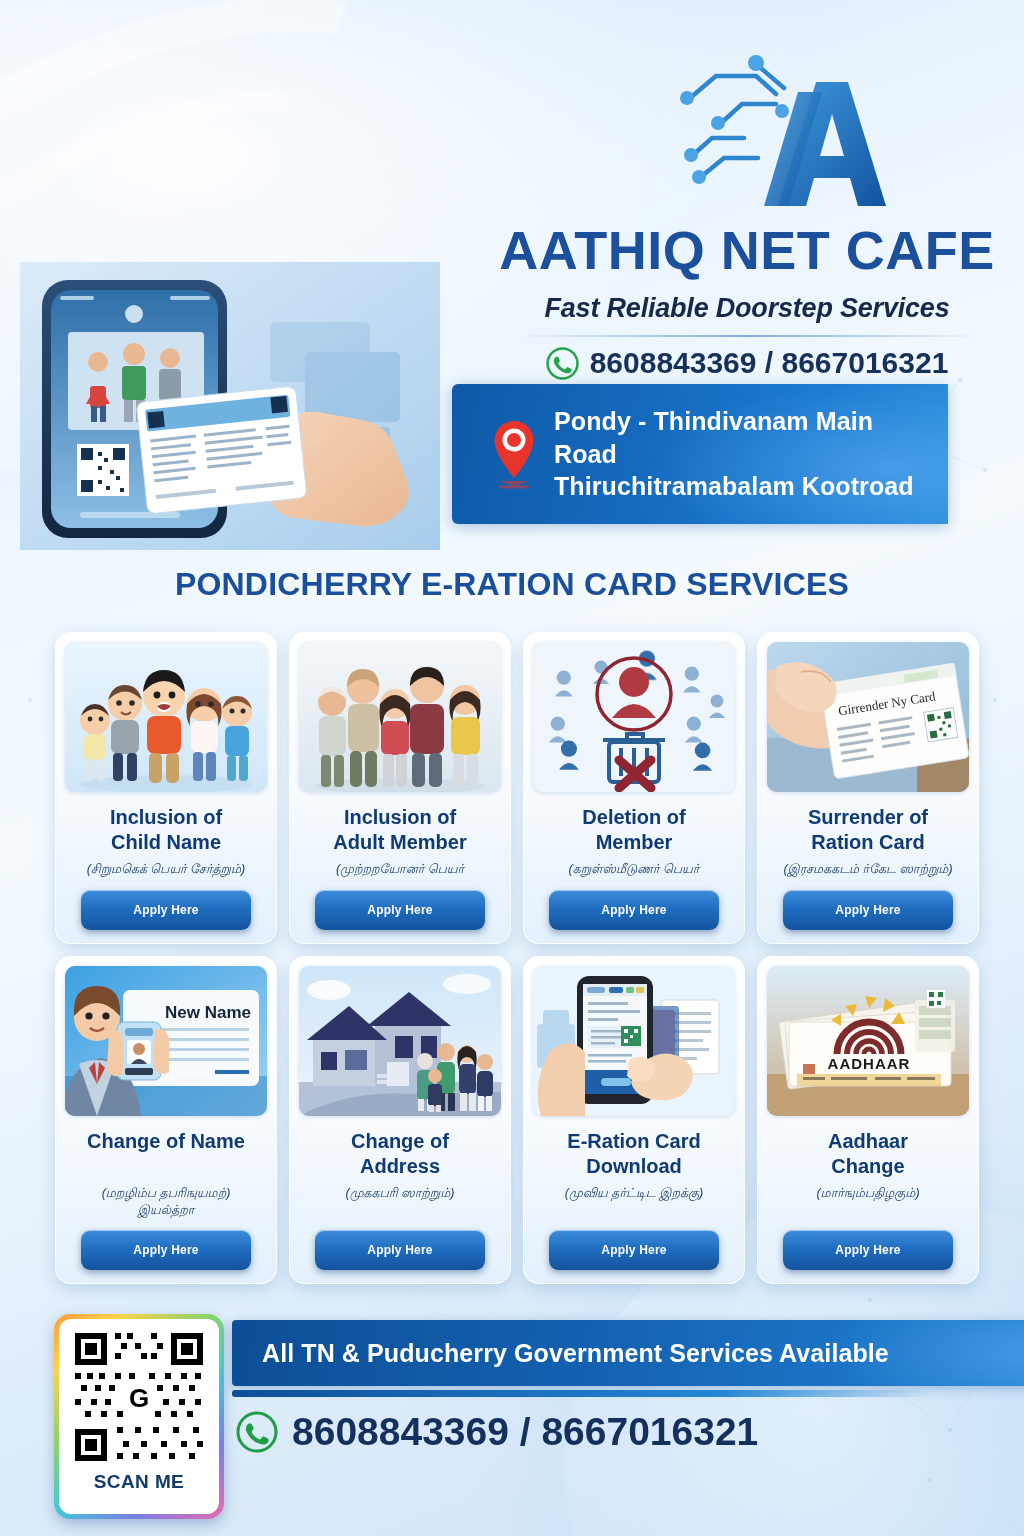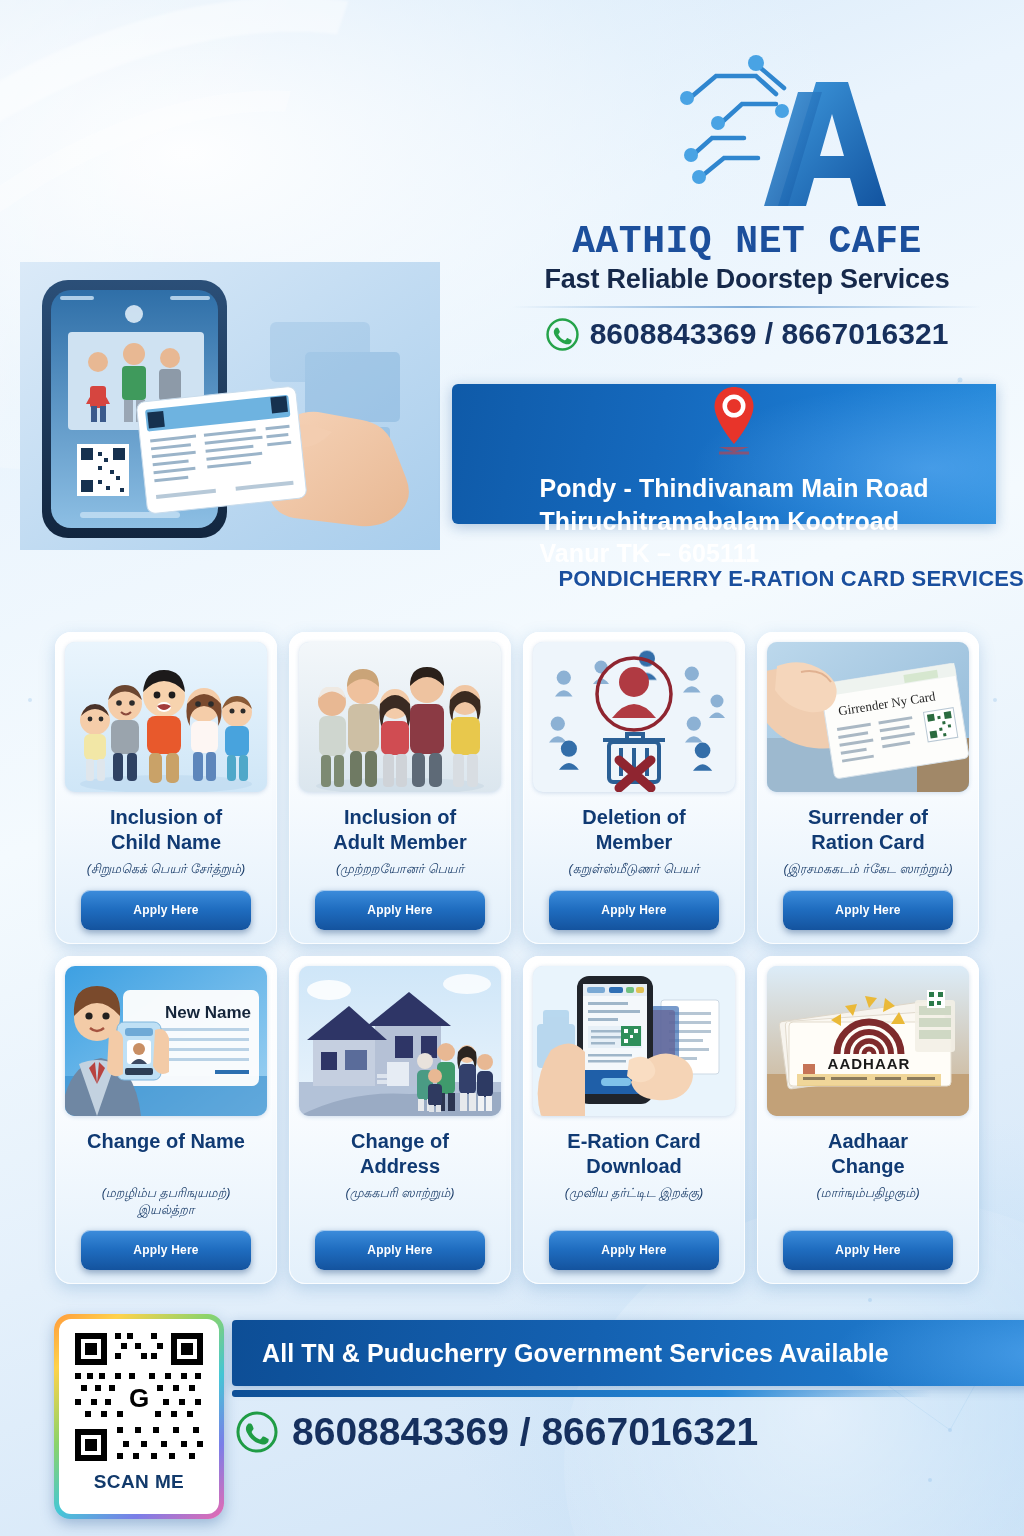--- a/index.html
+++ b/index.html
@@ -32,55 +32,54 @@
     background:radial-gradient(circle at 40% 40%, rgba(255,255,255,.5), rgba(255,255,255,0) 65%); }
   .dots { position:absolute; inset:0; pointer-events:none; opacity:.5; }
 
   
   .header { position:absolute; left:0; top:0; width:1024px; height:540px; }
 
   .logo-wrap { position:absolute; left:672px; top:46px; width:230px; height:180px; }
 
   .brand { position:absolute; left:470px; top:222px; width:554px; text-align:center; }
   .brand-name {
-    font-size:38px; font-weight:bold; color:#1c4f9c; letter-spacing:.5px;
-    line-height:1.06; white-space:nowrap;font-family:Liberation Mono, monospace;
+    font-size:54px; font-weight:bold; color:#1c4f9c; letter-spacing:.5px;
+    line-height:1.06; white-space:nowrap;
   }
   .brand-tag {
-    margin-top:2px; font-size:27px; font-weight:bold; color:#16294a; letter-spacing:-.2px;
+    margin-top:14px; font-size:27px; font-weight:bold; color:#16294a; letter-spacing:-.2px;font-style:italic;
   }
   .brand-rule {
     margin:11px auto 0; width:470px; height:2px;
     background:linear-gradient(90deg,rgba(140,180,220,0),rgba(110,160,210,.85),rgba(140,180,220,0));
   }
   .brand-phone {
     margin-top:9px; font-size:30px; font-weight:bold; color:#17305c;
     display:flex; align-items:center; justify-content:center; gap:11px; white-space:nowrap;
   }
 
   .addr-band {
-    position:absolute; left:452px; top:384px; width:544px; height:140px;
+    position:absolute; left:452px; top:384px; width:496px; height:140px;
     background:
       radial-gradient(ellipse 340px 120px at 88% 60%, rgba(120,190,255,.40), rgba(120,190,255,0) 70%),
       linear-gradient(100deg,#0f5aa8 0%,#1569bd 38%,#1b79cf 68%,#2a8ddd 100%);
     border-radius:6px 0 0 6px;
     display:flex; align-items:center; gap:16px; padding:0 18px 0 38px;
     box-shadow:0 3px 14px rgba(20,80,150,.30);
-    flex-direction:column;
   }
   .addr-lines { color:#fff; font-size:25px; font-weight:bold; line-height:1.30; letter-spacing:.1px; }
 
   .hero-photo {
     position:absolute; left:20px; top:262px; width:420px; height:288px;
   }
 
   
   .section-title {
-    position:absolute; left:0; top:566px; width:1024px; text-align:right;
-    font-size:22px; font-weight:bold; color:#1a4f9e; letter-spacing:.2px;
+    position:absolute; left:0; top:566px; width:1024px; text-align:center;
+    font-size:32px; font-weight:bold; color:#1a4f9e; letter-spacing:.2px;
     text-shadow:0 2px 3px rgba(255,255,255,.9);
   }
 
   
   .grid { position:absolute; left:55px; top:632px; width:918px; }
   .row { display:flex; gap:12px; }
   .row + .row { margin-top:12px; }
   .card {
     width:222px; border-radius:16px; padding:10px 10px 14px;
     background:linear-gradient(180deg,#ffffff 0%,#fbfdff 42%,#e3f0fb 100%);
@@ -334,21 +333,20 @@
           <path d="M24,3 C13,3 4.5,11.6 4.5,22.5 C4.5,37 24,60 24,60 S43.5,37 43.5,22.5 C43.5,11.6 35,3 24,3 Z" fill="#e8342a"></path>
           <circle cx="24" cy="22" r="11.5" fill="#fff"></circle>
           <circle cx="24" cy="22" r="7" fill="#e8342a"></circle>
           <path d="M9,63 h30 l-15,5 z" fill="#e8342a" opacity=".55"></path>
           <path d="M9,69 h30" stroke="#e8342a" stroke-width="3" opacity=".5"></path>
         </svg>
       </span>
       <div class="addr-lines">
         <div>Pondy - Thindivanam Main Road</div>
         <div>Thiruchitramabalam Kootroad</div>
-        <div>Vanur TK – 605111</div>
       </div>
     </div>
   </div>
 
   <div class="section-title">PONDICHERRY E-RATION CARD SERVICES</div>
 
   <div class="grid">
 
     <div class="row r1">
 

